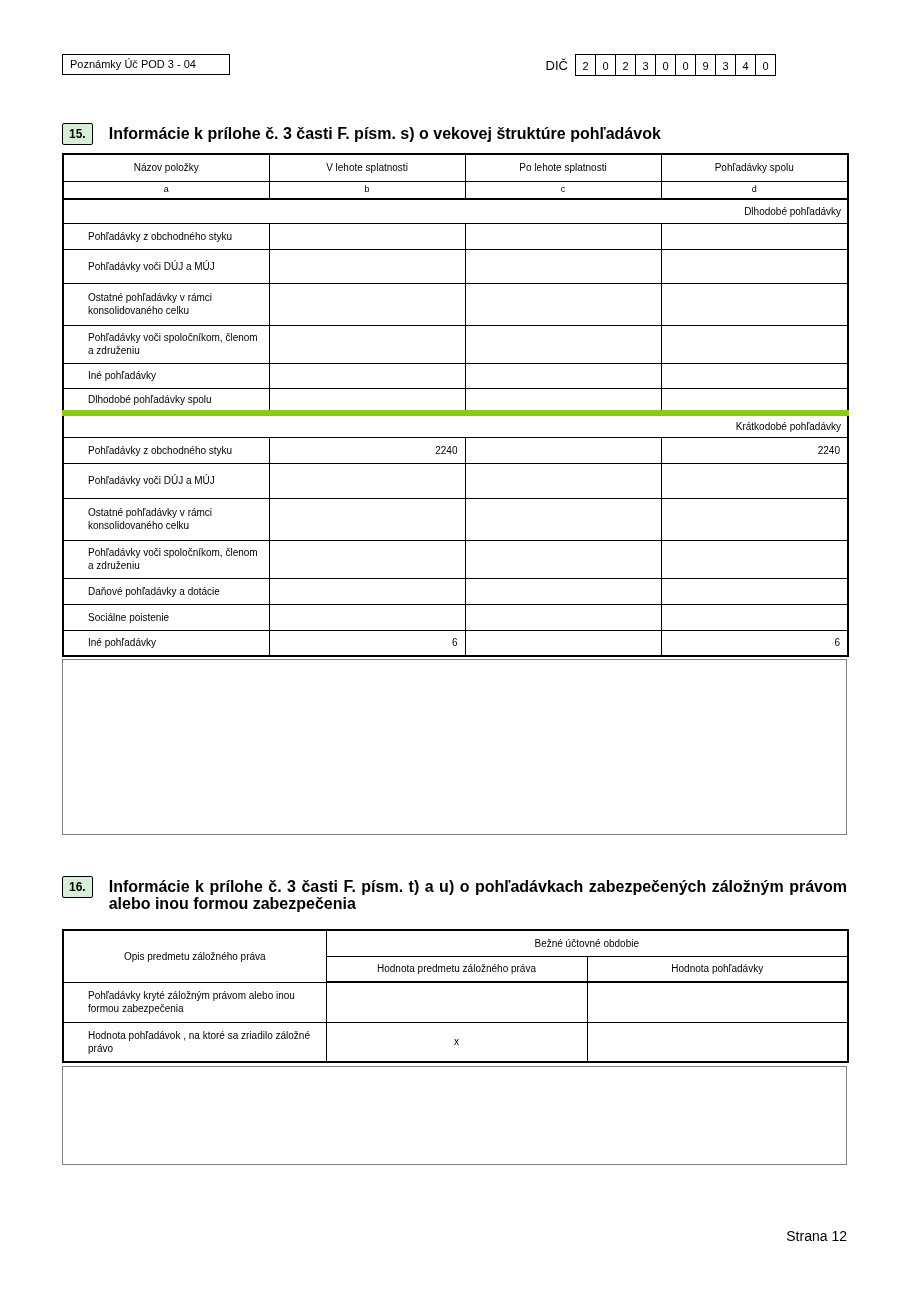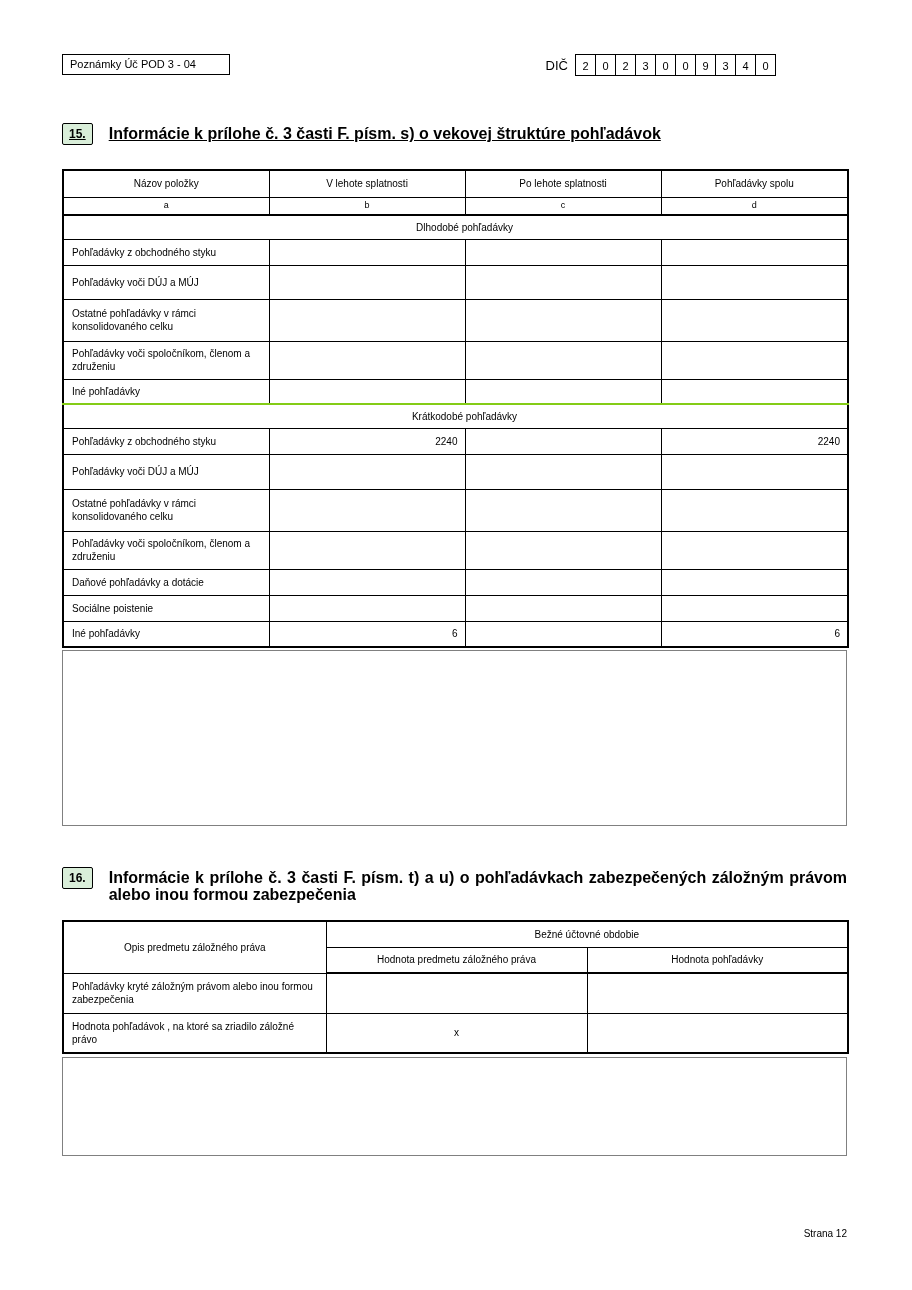--- a/index.html
+++ b/index.html
@@ -51,21 +51,21 @@
     font-size: 11px;
     background: #fff;
   }
   .dic-boxes .digit:first-child { margin-left: 0; }
 
   
   .sec-heading {
     display: flex;
     align-items: flex-start;
   }
-  .sec-heading.h15 { margin-top: 47px; margin-bottom: 24px; text-decoration: underline; }
+  .sec-heading.h15 { margin-top: 47px; margin-bottom: 8px; }
   .sec-heading.h16 { margin-top: 41px; margin-bottom: 17px; justify-content: space-between; }
   .sec-num {
     flex: 0 0 auto;
     border: 1px solid #000;
     border-radius: 2px;
     background: #d9eed9;
     font-weight: bold;
     font-size: 12px;
     line-height: 14px;
     padding: 3px 6px 3px 6px;
@@ -89,43 +89,43 @@
   }
   td {
     border: 1px solid #000;
     font-size: 10px;
     line-height: 13px;
     vertical-align: middle;
     padding: 1px 6px;
     overflow: hidden;
   }
   .ctr { text-align: center; }
-  .lbl { text-align: left; padding-left: 8px; padding-right: 10px; margin-left: 20px; }
+  .lbl { text-align: left; padding-left: 24px; padding-right: 10px; margin-left: 20px; }
   .num { text-align: right; padding-right: 7px; }
   .bold { font-weight: bold; }
   tr.letters td { font-size: 9px; padding: 0 4px; }
   tr.thickb td { border-bottom: 2px solid #000; }
-  tr.thickt td { border-top: 2px solid #84cc16; }
-  tr.group td { padding-left: 24px; text-align: center; }
+  tr.thickt td { border-top: 6px solid #84cc16; }
+  tr.group td { padding-left: 24px; text-align: right; }
 
   
   .notes-box {
     width: 785px;
     border: 1px solid #808080;
     background: #fff;
   }
   .notes-box.n15 { margin-top: 2px; height: 176px; }
   .notes-box.n16 { margin-top: 3px; height: 99px; }
 
   
   .footer {
     position: absolute;
     top: 1228px;
     right: 65px;
-    font-size: 10px;
+    font-size: 14px;
   }
 </style>
 </head>
 <body>
 
 <div class="page">
   <div class="content">
 
     <div class="header-row">
       <div class="form-box">
@@ -200,20 +200,26 @@
         <td class="num"></td>
         <td class="num"></td>
         <td class="num"></td>
       </tr>
       <tr style="height:25px">
         <td class="lbl">Iné pohľadávky</td>
         <td class="num"></td>
         <td class="num"></td>
         <td class="num"></td>
       </tr>
+      <tr style="height:25px">
+        <td class="lbl">Dlhodobé pohľadávky spolu</td>
+        <td class="num"></td>
+        <td class="num"></td>
+        <td class="num"></td>
+      </tr>
 
       <tr class="group thickt" style="height:24px">
         <td colspan="4">Krátkodobé pohľadávky</td>
       </tr>
       <tr style="height:26px">
         <td class="lbl">Pohľadávky z obchodného styku</td>
         <td class="num">2240</td>
         <td class="num"></td>
         <td class="num">2240</td>
       </tr>

